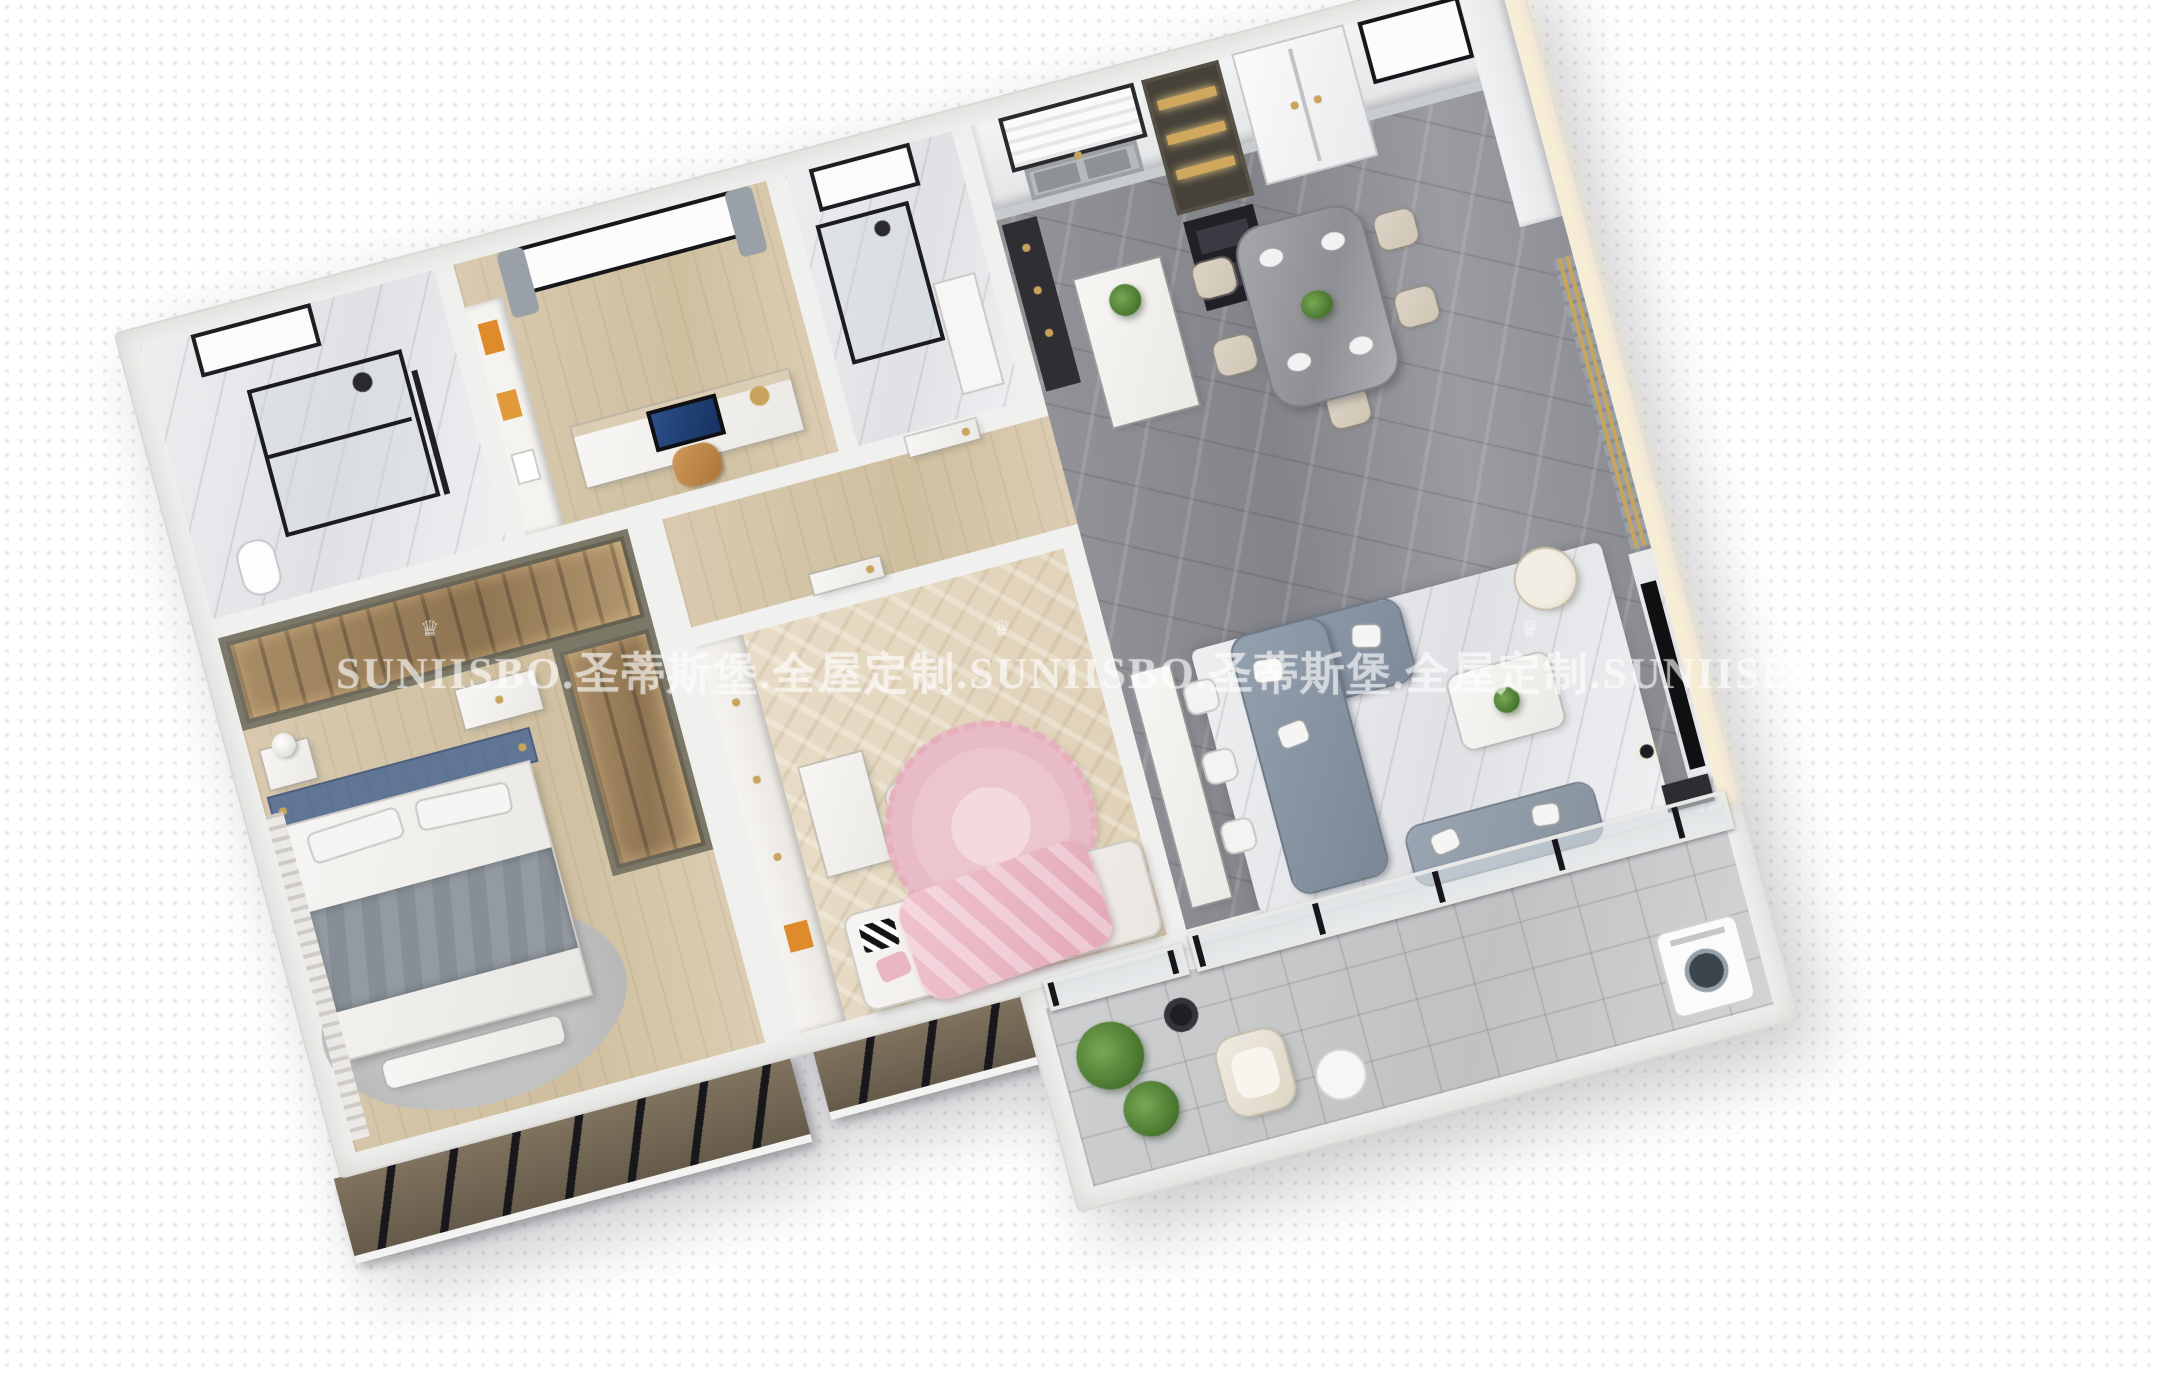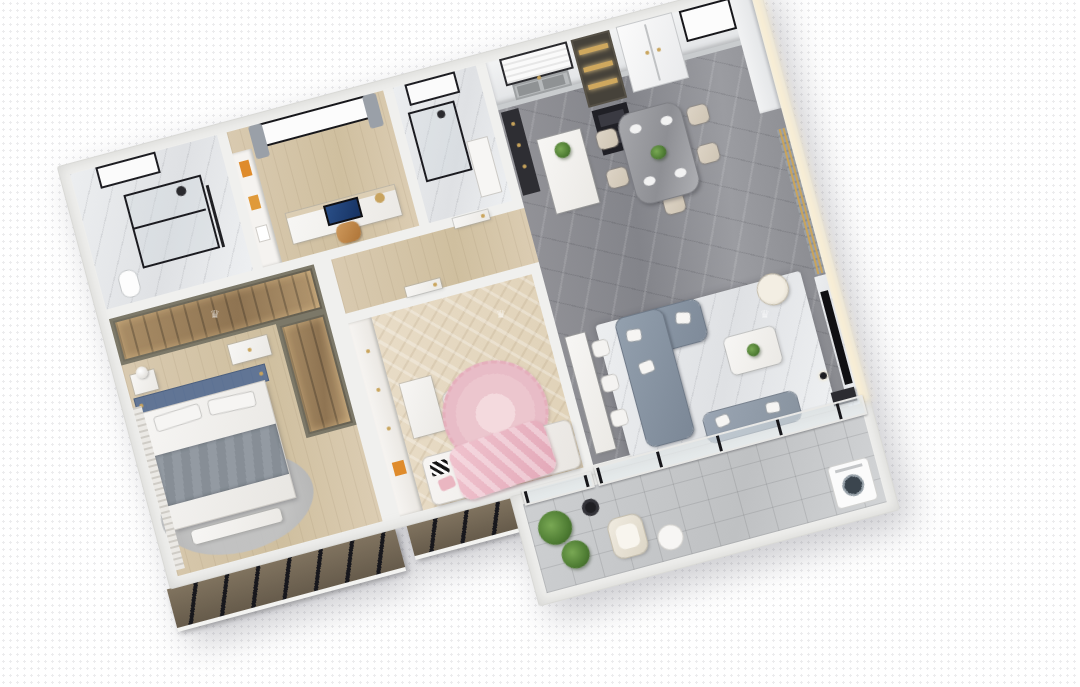--- a/index.html
+++ b/index.html
@@ -290,16 +290,17 @@
       <div class="abs" style="left:304px;top:44px;width:40px;height:42px;border-radius:4px;background:#fbfbfb;box-shadow:0 0 0 1px #d2d2d0;">
         <div class="abs" style="left:9px;top:12px;width:22px;height:22px;border-radius:50%;background:radial-gradient(circle,#3b454e 55%,#96a0a8 56% 70%,#e8e8e8 71%);"></div>
         <div class="abs" style="left:6px;top:4px;width:28px;height:3px;background:#c4c6c8;"></div>
       </div>
     </div>
 
     <div class="abs glassdoors" style="left:440px;top:428px;width:274px;height:16px;"></div>
     <div class="abs glassdoors" style="left:364px;top:432px;width:68px;height:12px;"></div>
   </div>
 
+  <div class="watermark">SUNIISBO.圣蒂斯堡.全屋定制.SUNIISBO.圣蒂斯堡.全屋定制.SUNIISBO</div>
   <div class="crown" style="left:210px;">♛</div>
   <div class="crown" style="left:496px;">♛</div>
   <div class="crown" style="left:760px;">♛</div>
 </div>
 
 </body></html>

